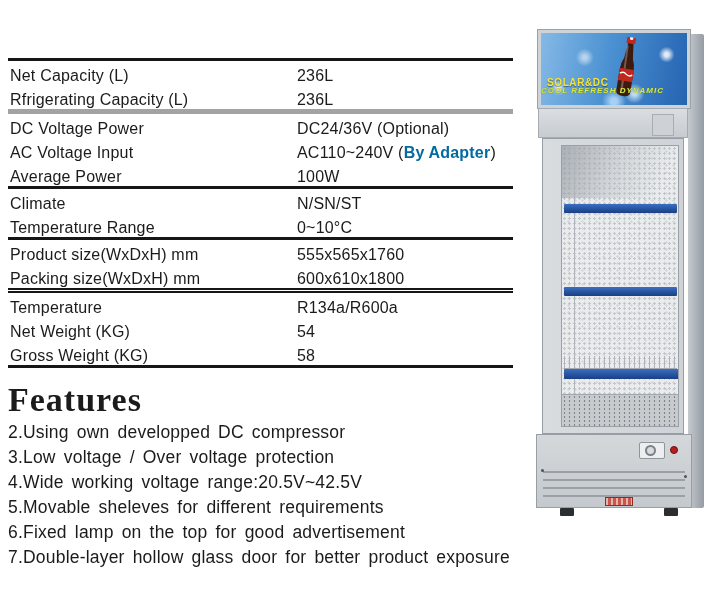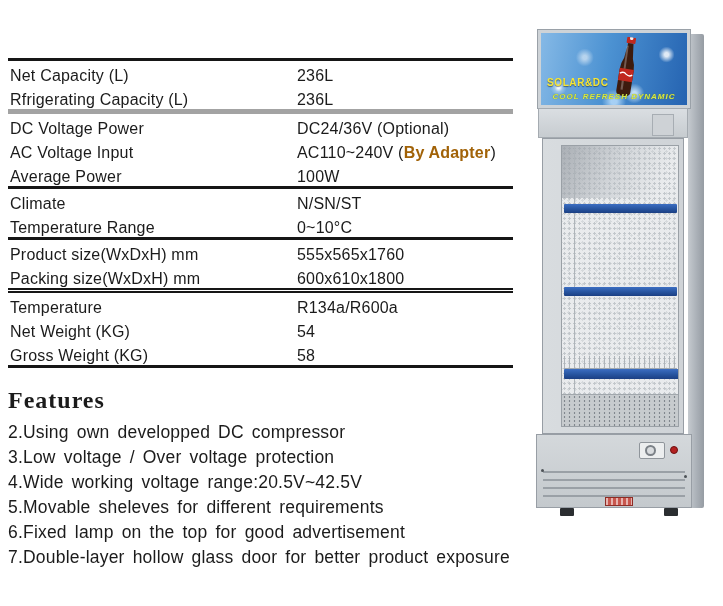--- a/index.html
+++ b/index.html
@@ -19,21 +19,21 @@
   .spec-row.div-thick{border-bottom:5px solid #a3a3a3;}
   .spec-row.div-double{border-bottom:5px double #161616;}
   .spec-label{width:287px;padding-left:2px;white-space:nowrap;letter-spacing:.2px;}
   .spec-value{flex:1;white-space:nowrap;letter-spacing:.2px;}
   .spec-value .accent{font-weight:bold;}
 
   
   .features{position:absolute;left:8px;top:382px;width:640px;}
   .features-heading{
     font-family:"Liberation Serif", serif;font-weight:bold;
-    font-size:24px;letter-spacing:1px;line-height:36px;
+    font-size:34px;letter-spacing:1px;line-height:36px;
   }
   .features-list{margin-top:2px;}
   .feature-item{font-size:17.5px;line-height:25px;word-spacing:3px;letter-spacing:.2px;white-space:nowrap;}
 
   
   .fridge{position:absolute;left:536px;top:30px;width:182px;height:488px;}
   .fridge *{position:absolute;box-sizing:border-box;}
 
   .side-panel{
     left:152px;top:4px;width:16px;height:474px;
@@ -49,21 +49,21 @@
       radial-gradient(circle at 64% 84%, rgba(225,243,255,.8) 2px, transparent 10px),
       radial-gradient(circle at 30% 34%, rgba(255,255,255,.55) 2px, transparent 9px),
       radial-gradient(circle at 50% 95%, rgba(190,225,255,.8) 3px, transparent 12px),
       linear-gradient(100deg,#85b9e6 0%,#4c92d2 45%,#2563b1 100%);
   }
   .lb-brand{
     left:6px;top:24px;font-size:10px;font-weight:bold;color:#f6e535;
     letter-spacing:.6px;text-shadow:0 1px 1px rgba(0,0,0,.45);white-space:nowrap;margin-top:20px;
   }
   .lb-slogan{
-    left:0;bottom:4px;width:100%;text-align:center;
+    left:0;bottom:10px;width:100%;text-align:left;
     font-size:8px;font-weight:bold;font-style:italic;color:#d7e84a;
     letter-spacing:1px;text-shadow:0 0 1px #5d7413;white-space:nowrap;
   }
   .bottle{left:72px;top:4px;transform:rotate(9deg);}
 
   .top-panel{
     left:2px;top:78px;width:150px;height:30px;
     background:linear-gradient(180deg,#dadee2 0%,#c7ccd0 100%);
     border:1px solid #a5abb1;
   }
@@ -130,21 +130,21 @@
     <div class="spec-row div-thick">
       <div class="spec-label">Rfrigerating Capacity (L)</div>
       <div class="spec-value"><span>236L</span></div>
     </div>
     <div class="spec-row">
       <div class="spec-label">DC  Voltage Power</div>
       <div class="spec-value"><span>DC24/36V (Optional)</span></div>
     </div>
     <div class="spec-row">
       <div class="spec-label">AC  Voltage Input</div>
-      <div class="spec-value"><span>AC110~240V (</span><span class="accent" style="color: #a16207;">By Adapter</span><span>)</span></div>
+      <div class="spec-value"><span>AC110~240V (</span><span class="accent" style="color: #0369a1;">By Adapter</span><span>)</span></div>
     </div>
     <div class="spec-row div-normal">
       <div class="spec-label">Average  Power</div>
       <div class="spec-value"><span>100W</span></div>
     </div>
     <div class="spec-row">
       <div class="spec-label">Climate</div>
       <div class="spec-value"><span>N/SN/ST</span></div>
     </div>
     <div class="spec-row div-normal">

